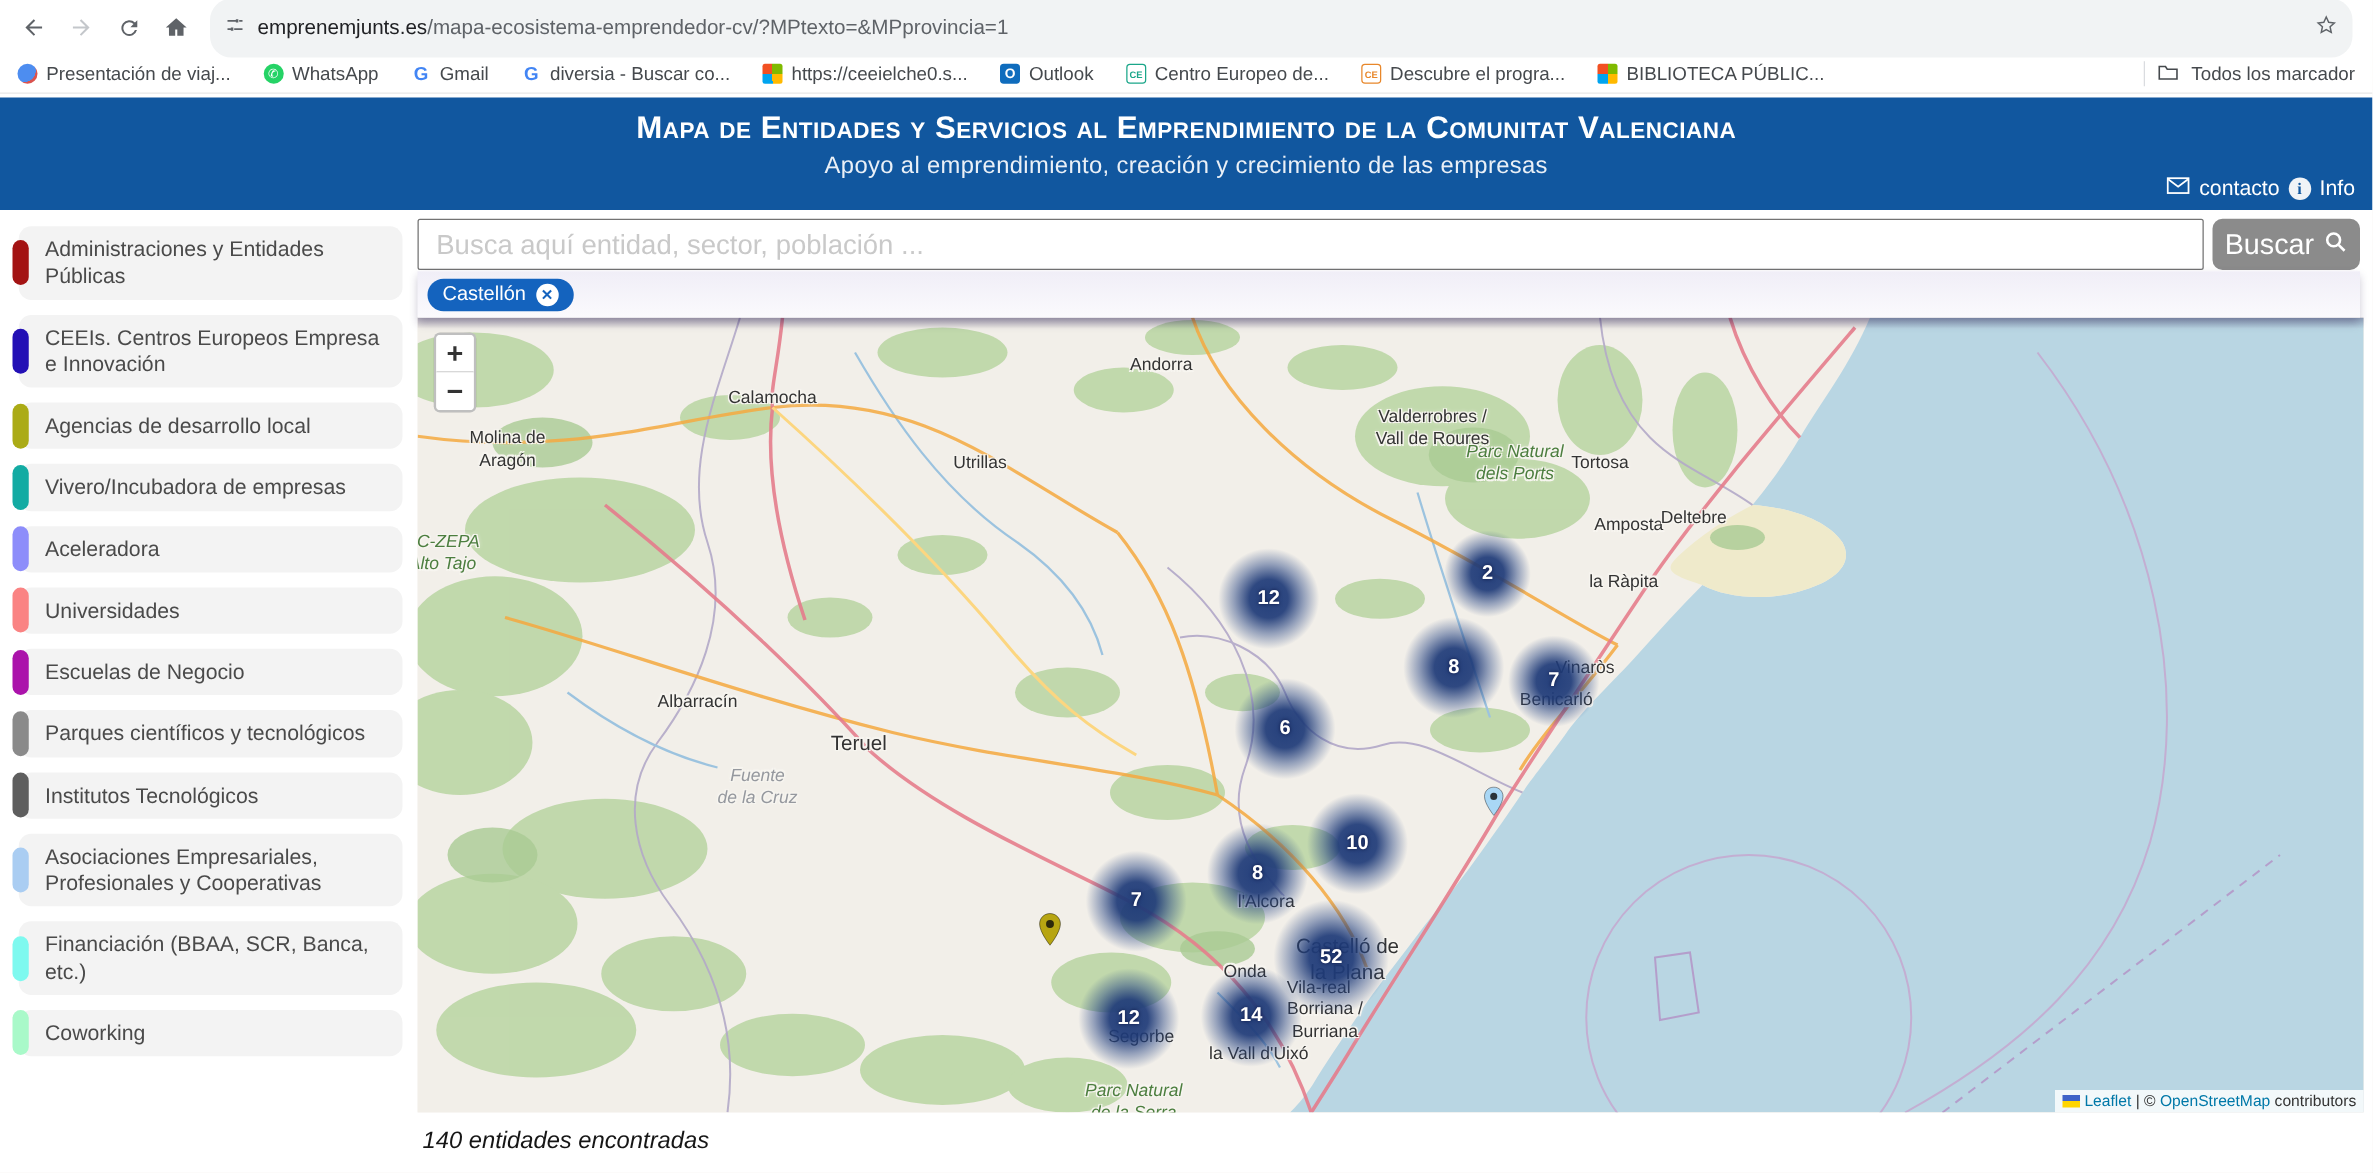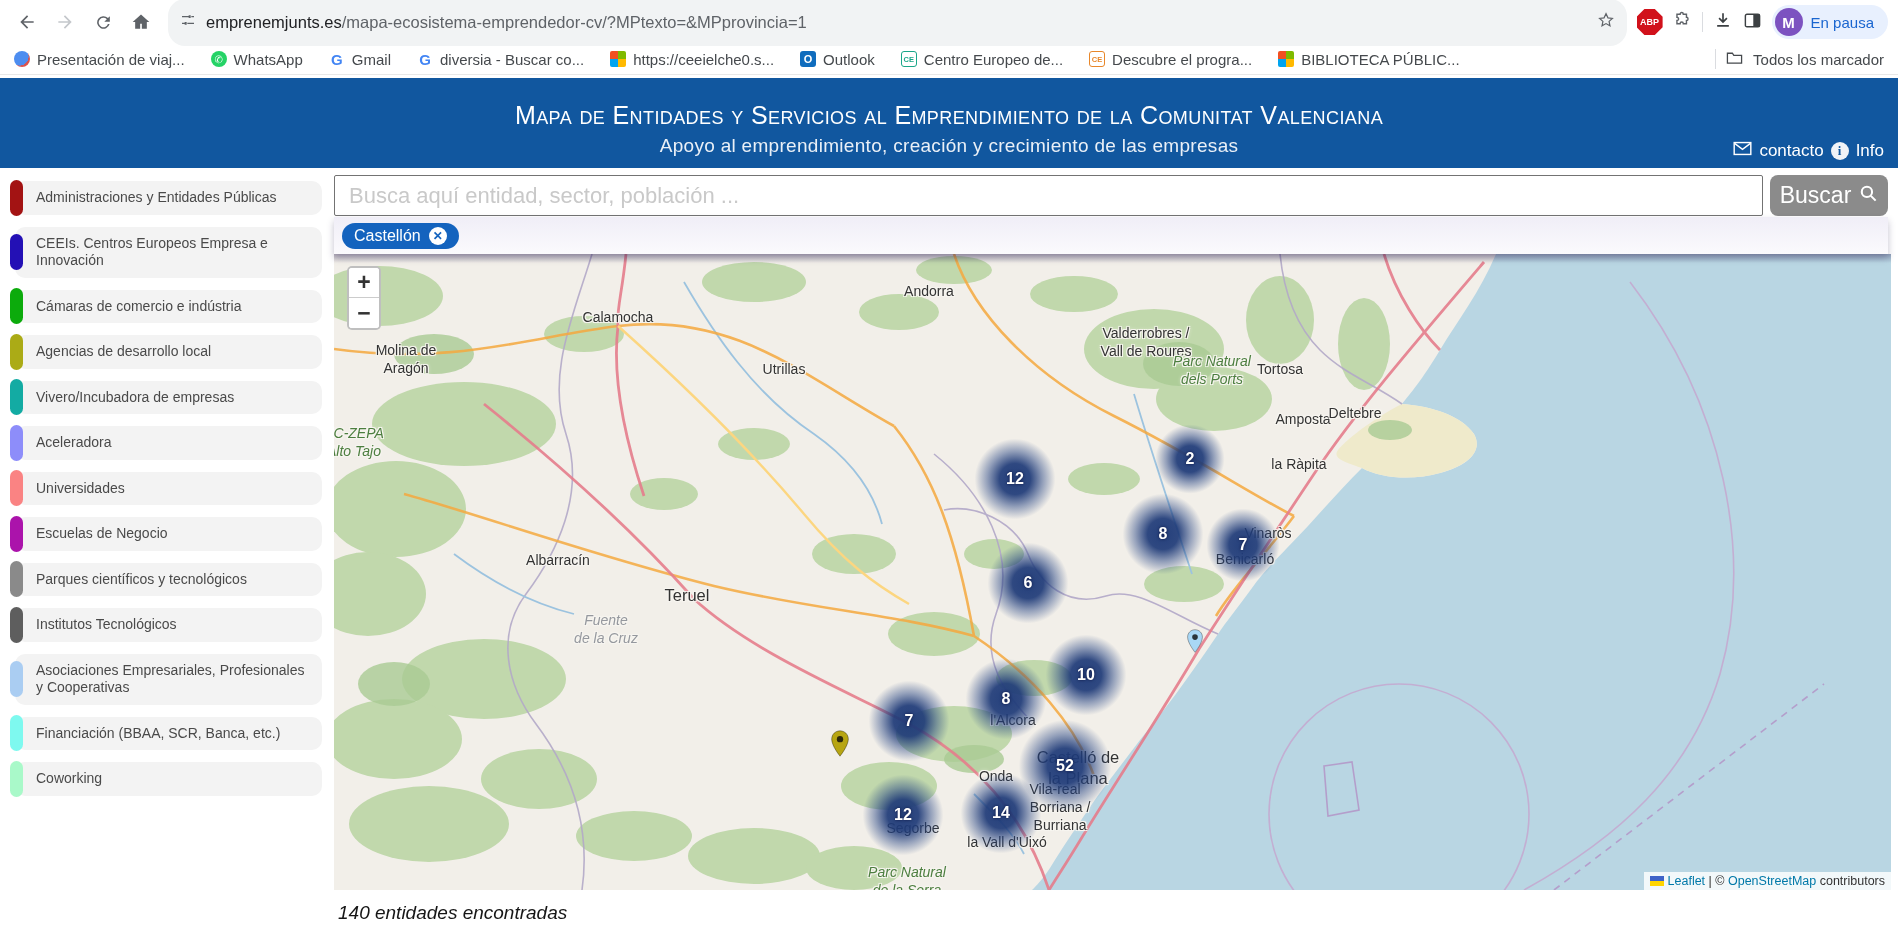--- a/index.html
+++ b/index.html
@@ -34,31 +34,31 @@
   .icon-google { background:transparent; color:#4285F4; font-size:15px; font-weight:bold; }
   .icon-msgrid { background:
       conic-gradient(from 0deg at 50% 50%, #7fba00 0 25%, #ffb900 0 50%, #00a4ef 0 75%, #f25022 0 100%); border-radius:2px; }
   .icon-outlook { background:#0f6cbd; border-radius:3px; font-weight:bold; font-size:11px; }
   .icon-ce-green { border:1.5px solid #1aa689; color:#1aa689; border-radius:3px; font-size:7.5px; font-weight:bold; background:#fff; }
   .icon-ce-orange { border:1.5px solid #e8872a; color:#e8872a; border-radius:3px; font-size:7.5px; font-weight:bold; background:#fff; }
   .bm-right { display:flex; align-items:center; gap:10px; margin-left:12px; font-size:15px; color:#45494d; white-space:nowrap; }
 
   
   .site-header { height:90px; background:#11579f; position:relative; text-align:center; color:#fff; margin-top:3px; }
-  .site-title { padding-top:23px; font-size:25px; font-weight:normal; font-variant:small-caps; letter-spacing:.4px; }
+  .site-title { padding-top:10px; font-size:25px; font-weight:bold; font-variant:small-caps; letter-spacing:.4px; }
   .site-subtitle { margin-top:5px; font-size:19px; color:#eaf0f7; letter-spacing:.3px; }
   .header-links { position:absolute; right:14px; bottom:7px; display:flex; align-items:center; gap:7px; font-size:17px; color:#fff; }
   .info-circle { width:18px; height:18px; border-radius:50%; background:#f0f3f7; color:#11579f; font-size:13px; font-weight:bold;
     display:flex; align-items:center; justify-content:center; font-family:"Liberation Serif", serif; }
 
   
   .content { display:flex; align-items:flex-start; }
   .sidebar { width:330px; flex:0 0 auto; padding:13px 8px 0 10px; display:flex; flex-direction:column; gap:12px; }
   .cat-item { position:relative; background:#f3f3f3; border-radius:10px; padding:8px 10px 8px 21px; margin-left:5px;
-    font-size:14px; color:#4a4a4a; min-height:33px; display:flex; align-items:center; line-height:1.25; }
+    font-size:17px; color:#4a4a4a; min-height:33px; display:flex; align-items:center; line-height:1.25; }
   .cat-marker { position:absolute; left:-5px; top:50%; transform:translateY(-50%); width:13px; height:36px; border-radius:7px; }
 
   .main { flex:1; padding:7px 10px 0 4px; min-width:0; }
   .search-row { display:flex; gap:7px; }
   .search-input { flex:1; height:41px; border:1px solid #737373; border-radius:2px; padding:0 14px; font-size:22px; color:#333;
     font-family:"Liberation Sans", sans-serif; outline:none; }
   .search-input::placeholder { color:#c9c9c9; }
   .search-btn { width:118px; height:41px; background:#8b8b8b; border:none; border-radius:8px; color:#fff; font-size:23px;
     display:flex; align-items:center; justify-content:center; gap:8px; font-family:"Liberation Sans", sans-serif; cursor:pointer; }
 
@@ -130,44 +130,20 @@
       <svg width="16" height="16" viewBox="0 0 24 24" fill="#5f6368">
           <path d="M3 6h10v2H3zM17 6h4v2h-4zM13 5h3v4h-3zM3 16h4v2H3zM11 16h10v2H11zM7 15h3v4H7z"></path>
         </svg>
     </span>
     <span class="url-text"><span>emprenemjunts.es</span><span class="path">/mapa-ecosistema-emprendedor-cv/?MPtexto=&amp;MPprovincia=1</span></span>
     <span class="url-star">
       <svg width="18" height="18" viewBox="0 0 24 24" fill="none" stroke="#5f6368" stroke-width="1.6">
           <path d="M12 3.5l2.6 5.6 6 .7-4.5 4.1 1.2 5.9-5.3-3-5.3 3 1.2-5.9L3.4 9.8l6-.7z"></path>
         </svg>
     </span>
-  </div>
-  <div class="tb-right">
-    <div class="abp">ABP</div>
-    <span>
-      <svg width="19" height="19" viewBox="0 0 24 24" fill="none" stroke="#5f6368" stroke-width="1.8">
-          <path d="M9 4a2 2 0 1 1 4 0h4v4a2 2 0 1 1 0 4v4h-4a2 2 0 1 0-4 0H5v-4a2 2 0 1 0 0-4V4z"></path>
-        </svg>
-    </span>
-    <div class="tb-sep"></div>
-    <span>
-      <svg width="20" height="20" viewBox="0 0 24 24" fill="#3c4043">
-          <path d="M11 4h2v8l3-3 1.4 1.4L12 15.8 6.6 10.4 8 9l3 3zM5 18h14v2H5z"></path>
-        </svg>
-    </span>
-    <span>
-      <svg width="19" height="19" viewBox="0 0 24 24">
-          <rect x="3" y="4" width="18" height="16" rx="2" fill="none" stroke="#3c4043" stroke-width="1.8"></rect>
-          <rect x="13" y="4" width="8" height="16" rx="1" fill="#3c4043"></rect>
-        </svg>
-    </span>
-    <div class="profile-chip">
-      <div class="avatar">M</div>
-      <span class="profile-label">En pausa</span>
-    </div>
   </div>
 </div>
 
 <div class="bookmarks">
   <div class="bm-items" id="bookmarks">
   <div class="bm-item">
     <span class="bm-icon icon-presentation"></span>
     <span class="bm-label">Presentación de viaj...</span>
   </div>
 
@@ -243,24 +219,20 @@
   <div class="cat-item">
     <span class="cat-marker" style="background: rgb(163, 19, 19);"></span>
     <span class="cat-label">Administraciones y Entidades Públicas</span>
   </div>
 
   <div class="cat-item">
     <span class="cat-marker" style="background: rgb(35, 16, 181);"></span>
     <span class="cat-label">CEEIs. Centros Europeos Empresa e Innovación</span>
   </div>
 
-  <div class="cat-item">
-    <span class="cat-marker" style="background: rgb(12, 171, 12);"></span>
-    <span class="cat-label">Cámaras de comercio e indústria</span>
-  </div>
 
   <div class="cat-item">
     <span class="cat-marker" style="background: rgb(171, 171, 22);"></span>
     <span class="cat-label">Agencias de desarrollo local</span>
   </div>
 
 
   <div class="cat-item">
     <span class="cat-marker" style="background: rgb(19, 171, 163);"></span>
     <span class="cat-label">Vivero/Incubadora de empresas</span>

